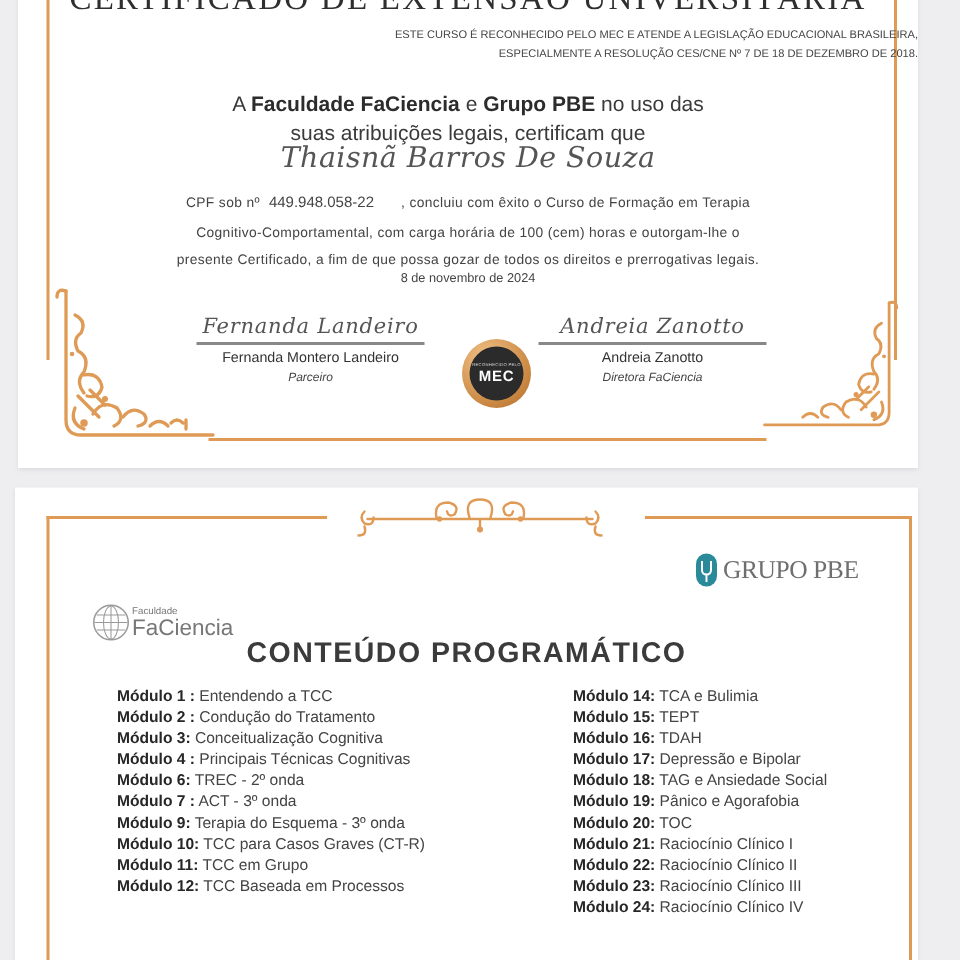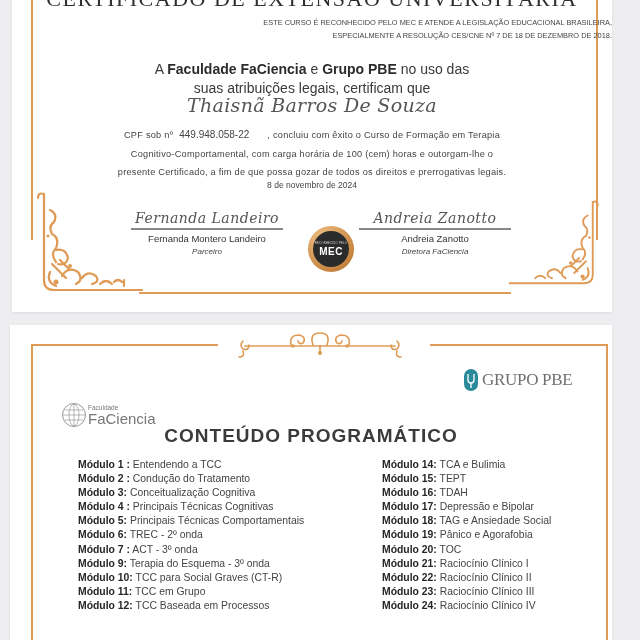--- a/index.html
+++ b/index.html
@@ -232,25 +232,24 @@
     <div class="pbe-text">GRUPO PBE</div>
   </div>
 
   <div class="programa-title">CONTEÚDO PROGRAMÁTICO</div>
 
   <div class="modules modules-left">
     <div class="module"><b>Módulo 1 :</b><span> Entendendo a TCC</span></div>
     <div class="module"><b>Módulo 2 :</b><span> Condução do Tratamento</span></div>
     <div class="module"><b>Módulo 3:</b><span> Conceitualização Cognitiva</span></div>
     <div class="module"><b>Módulo 4 :</b><span> Principais Técnicas Cognitivas</span></div>
-    <div class="module"><b>Módulo 5:</b><span> Principais Técnicas Comportamentais</span></div>
     <div class="module"><b>Módulo 6:</b><span> TREC - 2º onda</span></div>
     <div class="module"><b>Módulo 7 :</b><span> ACT - 3º onda</span></div>
     <div class="module"><b>Módulo 9:</b><span> Terapia do Esquema - 3º onda</span></div>
-    <div class="module"><b>Módulo 10:</b><span> TCC para Social Graves (CT-R)</span></div>
+    <div class="module"><b>Módulo 10:</b><span> TCC para Casos Graves (CT-R)</span></div>
     <div class="module"><b>Módulo 11:</b><span> TCC em Grupo</span></div>
     <div class="module"><b>Módulo 12:</b><span> TCC Baseada em Processos</span></div>
   </div>
 
   <div class="modules modules-right">
     <div class="module"><b>Módulo 14:</b><span> TCA e Bulimia</span></div>
     <div class="module"><b>Módulo 15:</b><span> TEPT</span></div>
     <div class="module"><b>Módulo 16:</b><span> TDAH</span></div>
     <div class="module"><b>Módulo 17:</b><span> Depressão e Bipolar</span></div>
     <div class="module"><b>Módulo 18:</b><span> TAG e Ansiedade Social</span></div>

